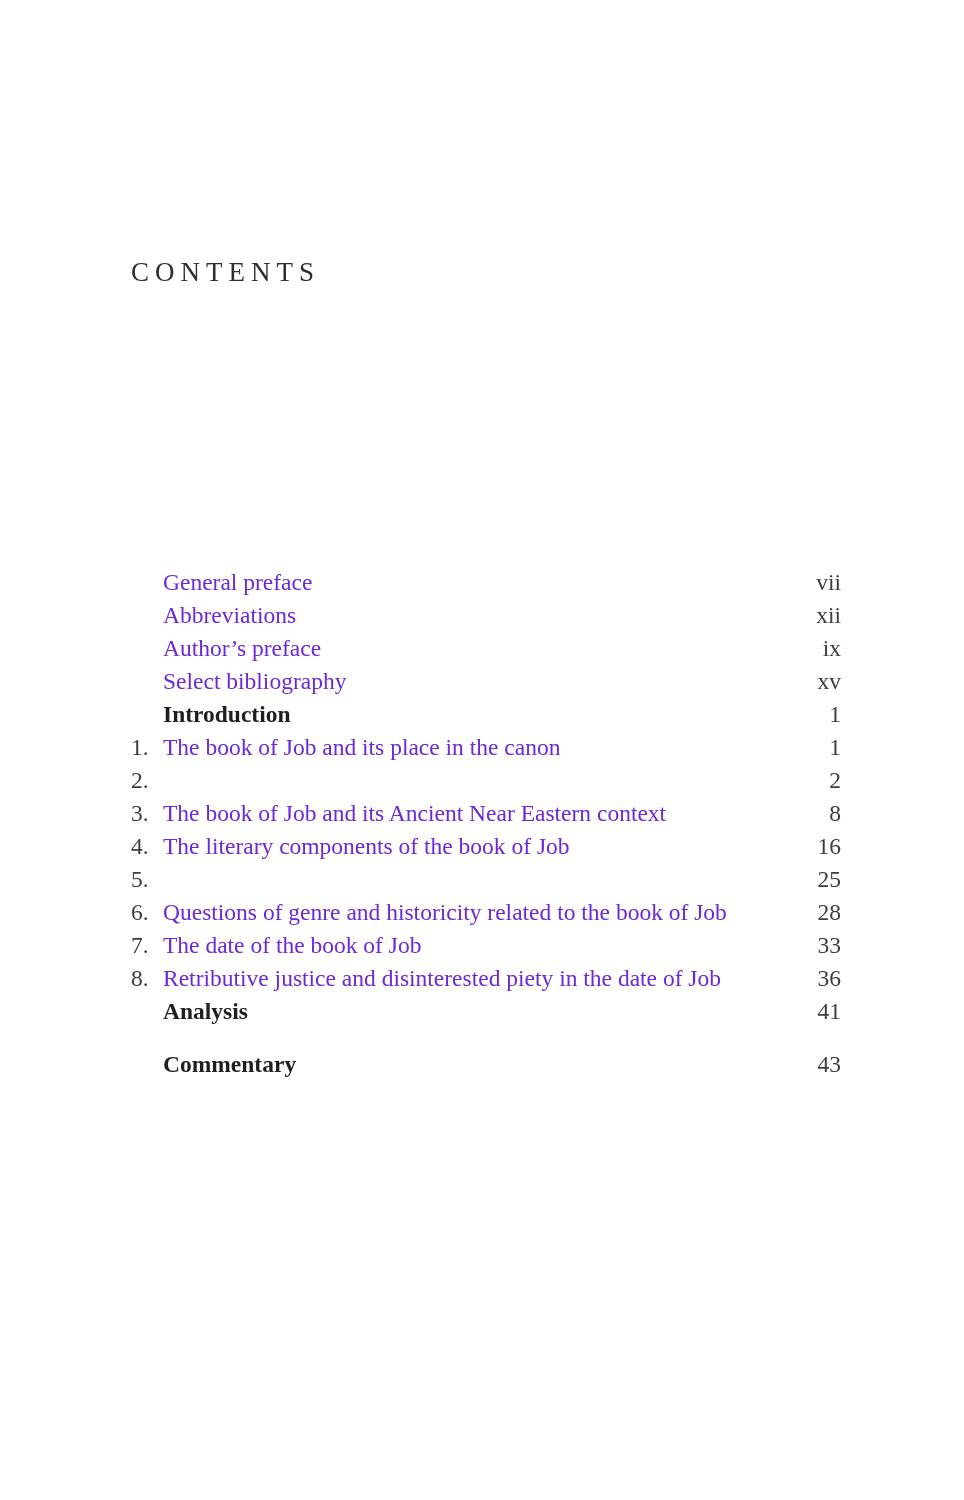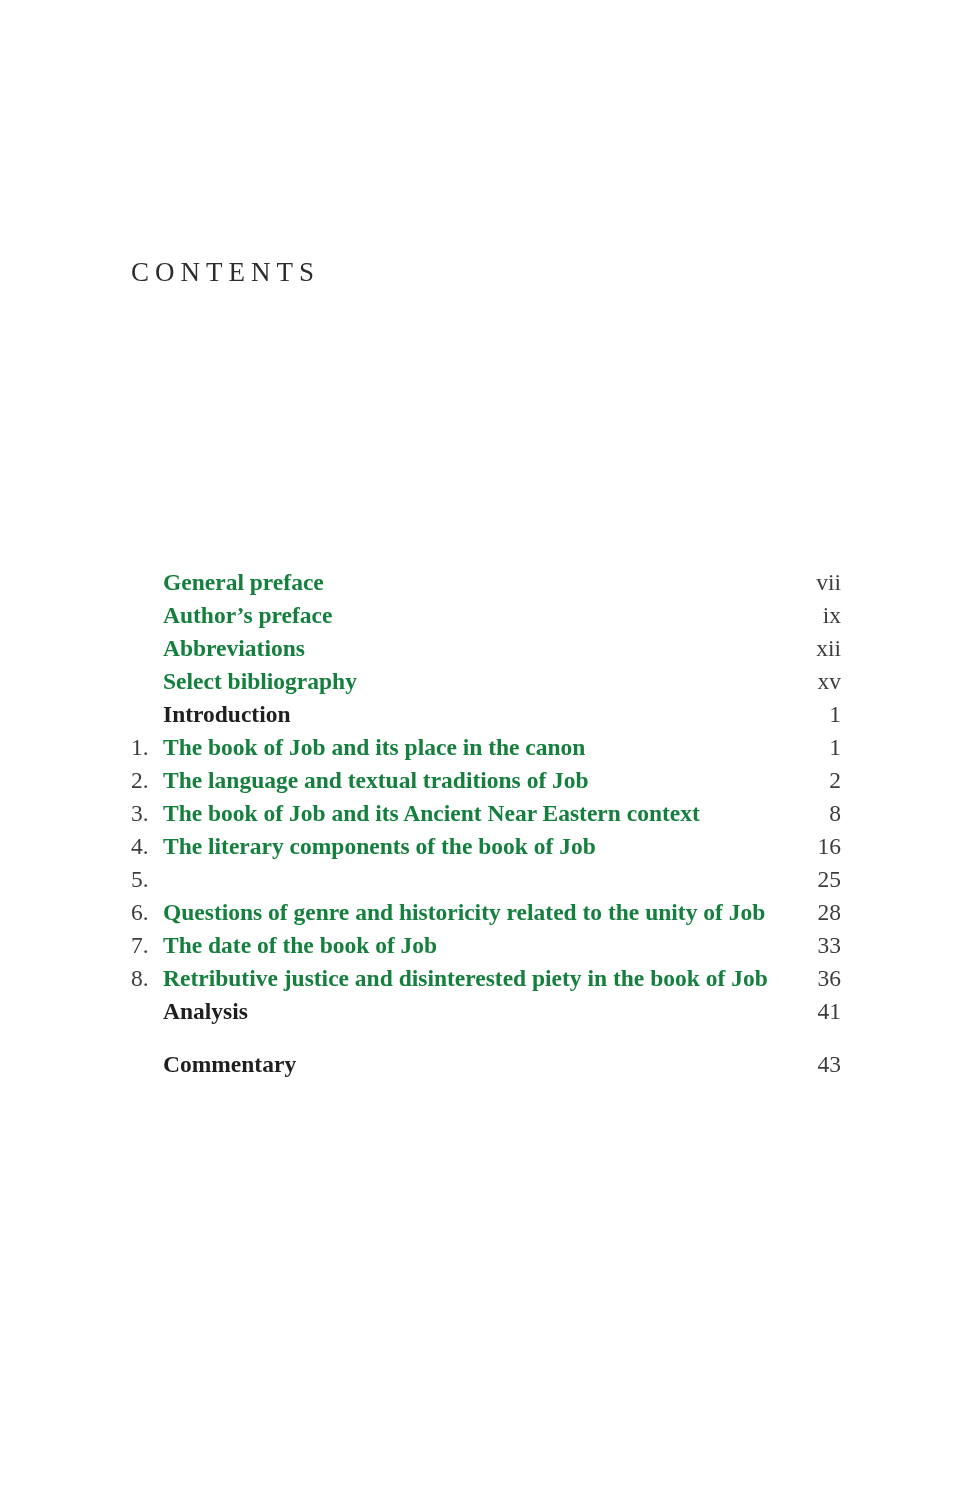--- a/index.html
+++ b/index.html
@@ -36,22 +36,21 @@
     line-height: 33px;
   }
   .num {
     flex: none;
     width: 32px;
     align-self: flex-start;
     color: #3d3d3d;
   }
   .label {
     max-width: 610px;
-    color: #15803d;
-    font-weight: bold;
+    color: #6d28d9;
   }
   .label.heading {
     font-weight: bold;
     color: #1f1f1f;
   }
   .pg {
     margin-left: auto;
     text-align: left;
     white-space: nowrap;
     padding-left: 12px;
@@ -68,77 +67,76 @@
 
   <div class="toc">
 
     <div class="row">
       <span class="num"></span>
       <span class="label">General preface</span>
       <span class="pg">vii</span>
     </div>
     <div class="row">
       <span class="num"></span>
-      <span class="label">Author’s preface</span>
-      <span class="pg">ix</span>
+      <span class="label">Abbreviations</span>
+      <span class="pg">xii</span>
     </div>
     <div class="row">
       <span class="num"></span>
-      <span class="label">Abbreviations</span>
-      <span class="pg">xii</span>
+      <span class="label">Author’s preface</span>
+      <span class="pg">ix</span>
     </div>
     <div class="row">
       <span class="num"></span>
       <span class="label">Select bibliography</span>
       <span class="pg">xv</span>
     </div>
 
     <div class="row gap">
       <span class="num"></span>
       <span class="label heading">Introduction</span>
       <span class="pg">1</span>
     </div>
 
     <div class="row">
       <span class="num">1.</span>
       <span class="label">The book of Job and its place in the canon</span>
       <span class="pg">1</span>
     </div>
     <div class="row">
       <span class="num">2.</span>
-      <span class="label">The language and textual traditions of Job</span>
       <span class="pg">2</span>
     </div>
     <div class="row">
       <span class="num">3.</span>
       <span class="label">The book of Job and its Ancient Near Eastern context</span>
       <span class="pg">8</span>
     </div>
     <div class="row">
       <span class="num">4.</span>
       <span class="label">The literary components of the book of Job</span>
       <span class="pg">16</span>
     </div>
     <div class="row">
       <span class="num">5.</span>
       <span class="pg">25</span>
     </div>
     <div class="row">
       <span class="num">6.</span>
-      <span class="label">Questions of genre and historicity related to the unity of Job</span>
+      <span class="label">Questions of genre and historicity related to the book of Job</span>
       <span class="pg">28</span>
     </div>
     <div class="row">
       <span class="num">7.</span>
       <span class="label">The date of the book of Job</span>
       <span class="pg">33</span>
     </div>
     <div class="row">
       <span class="num">8.</span>
-      <span class="label">Retributive justice and disinterested piety in the book of Job</span>
+      <span class="label">Retributive justice and disinterested piety in the date of Job</span>
       <span class="pg">36</span>
     </div>
 
     <div class="row gap">
       <span class="num"></span>
       <span class="label heading">Analysis</span>
       <span class="pg">41</span>
     </div>
 
     <div class="row gap-lg">

